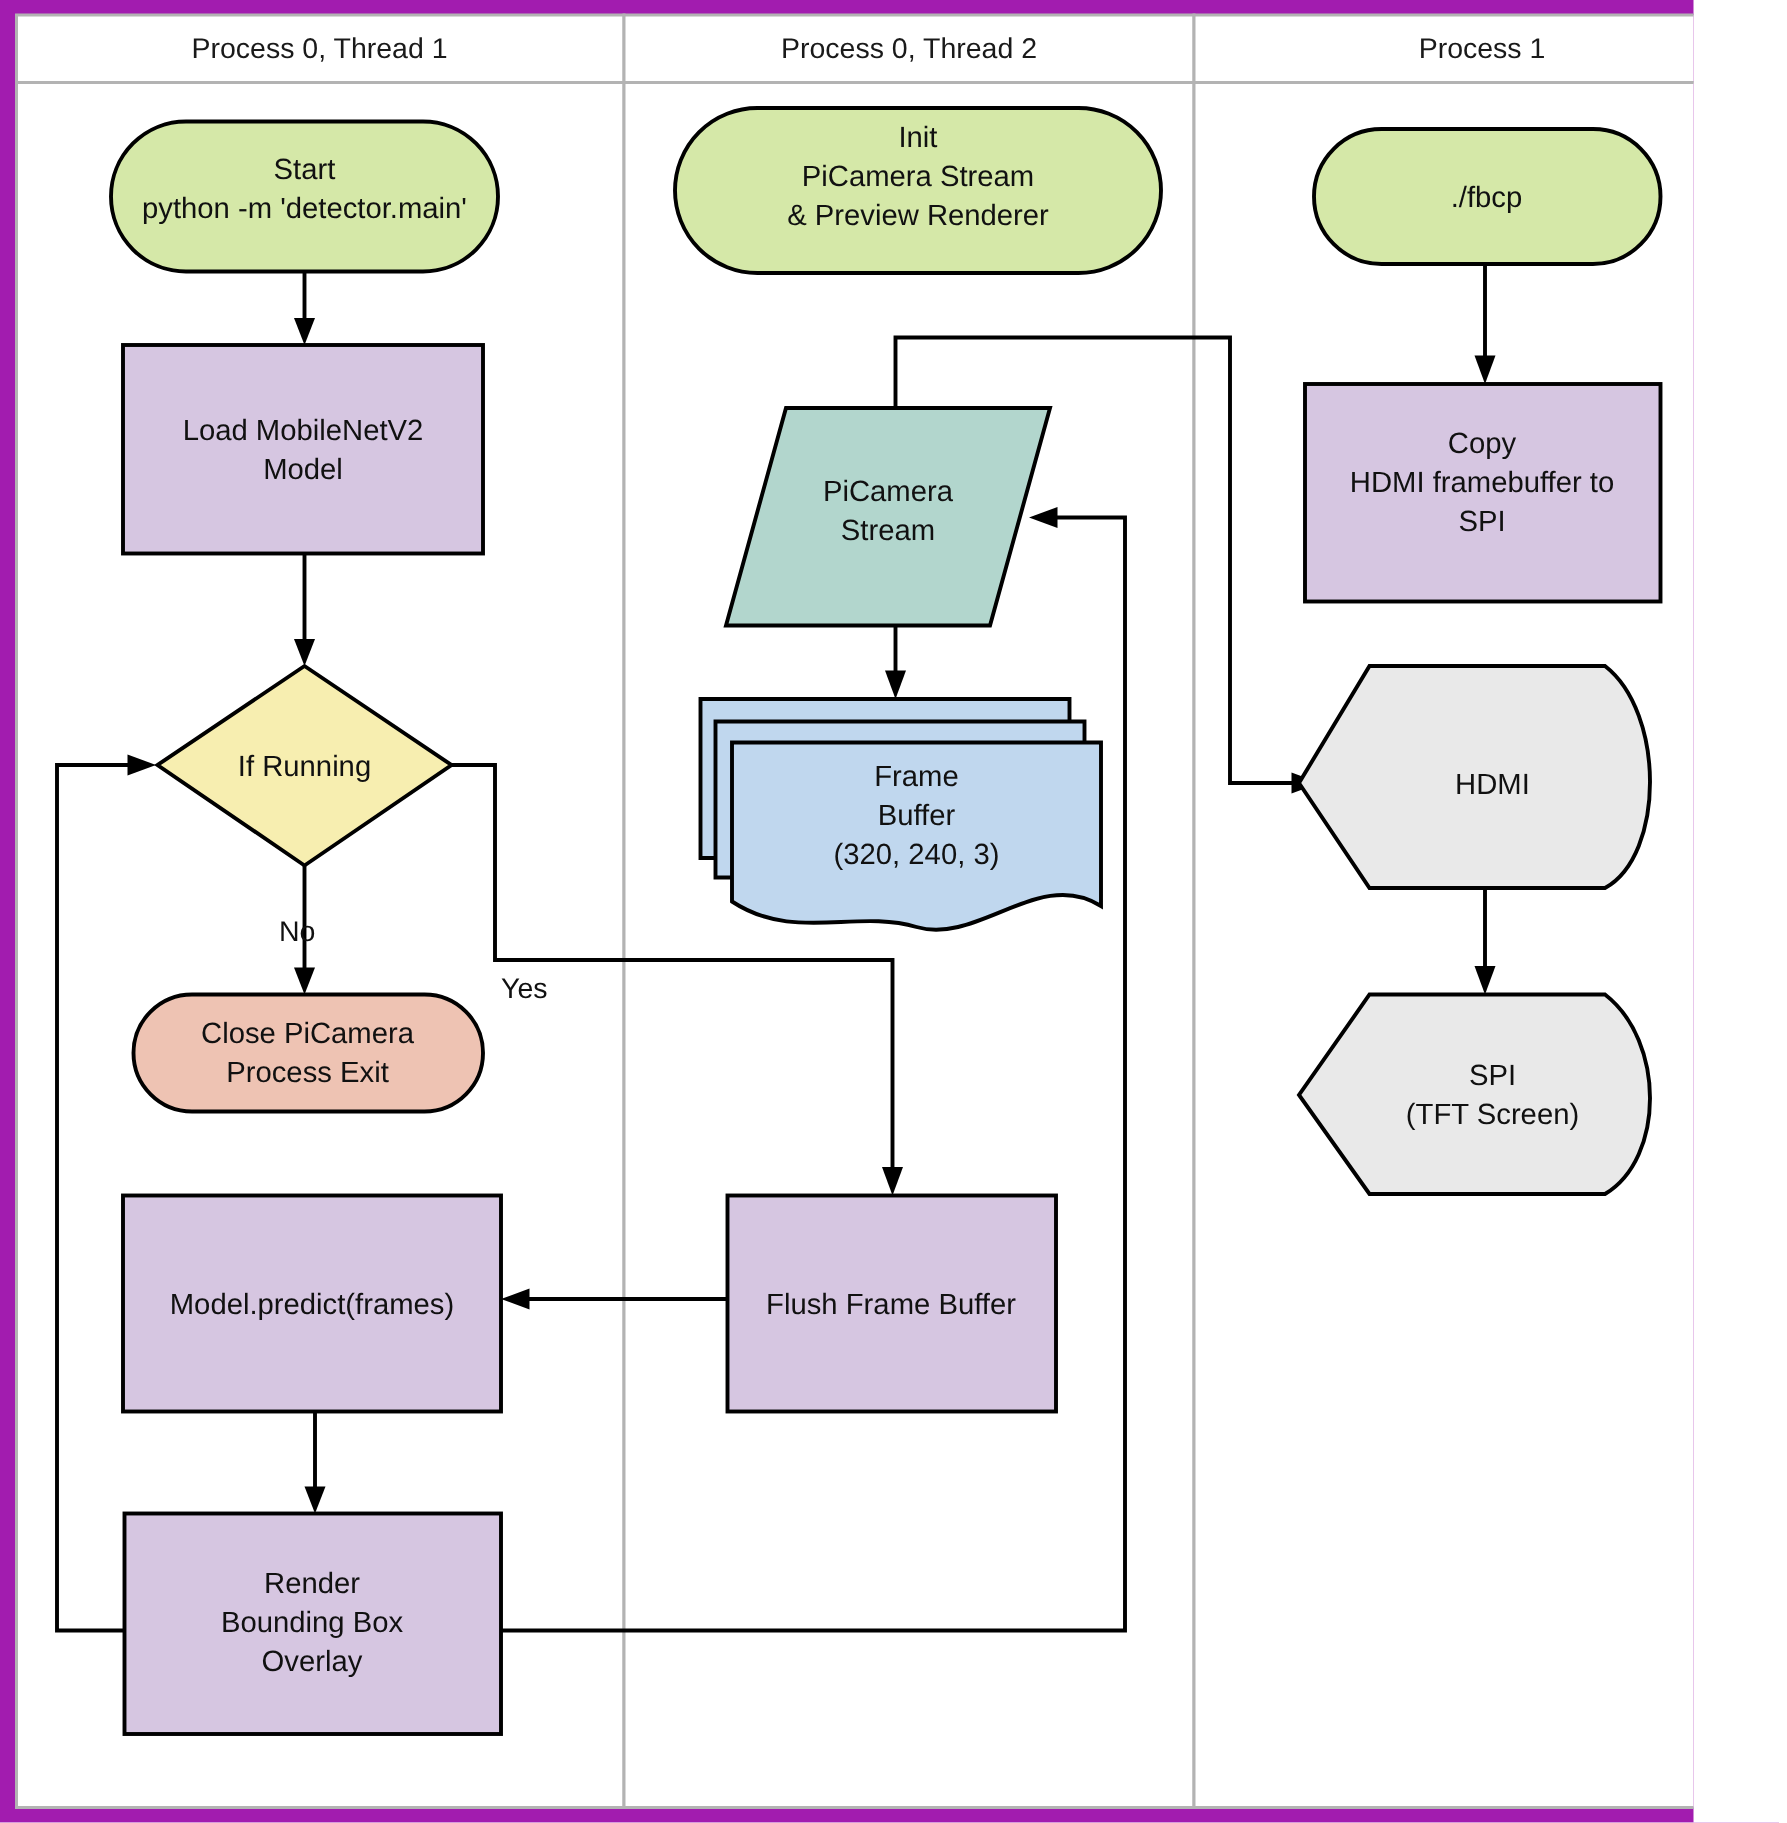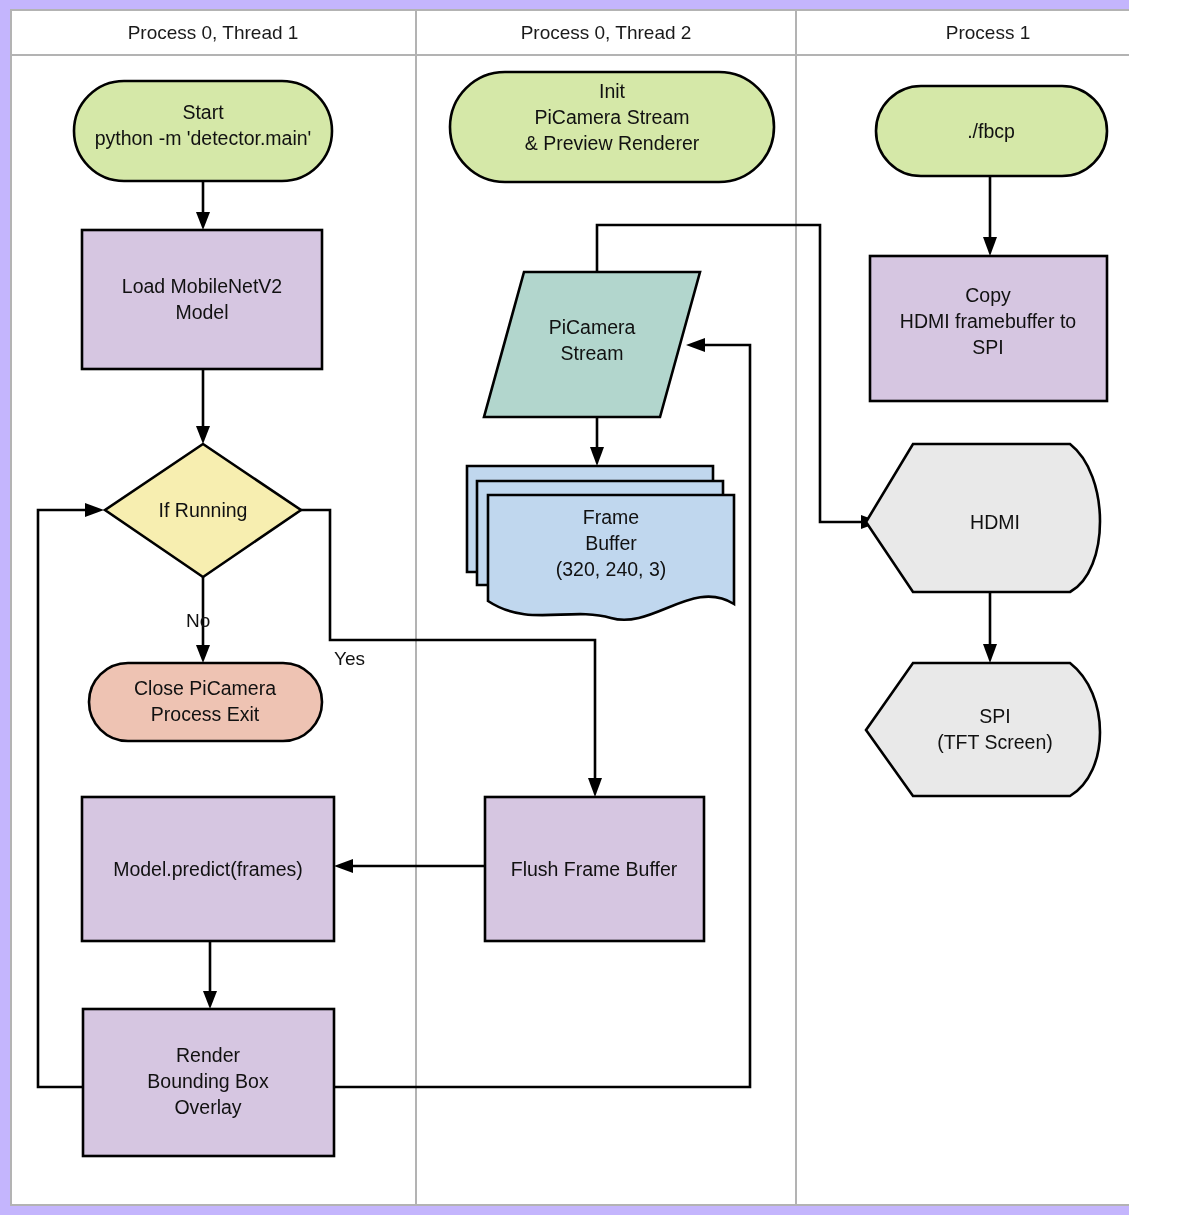--- a/index.html
+++ b/index.html
@@ -10,21 +10,21 @@
   body {
     width: 1191px;
     height: 1215px;
     font-family: "Liberation Sans", sans-serif;
   }
   #canvas {
     position: relative;
     width: 1129px;
     height: 1215px;
     overflow: hidden;
-    background: #c4b5fd;
+    background: #a21caf;
   }
   svg#diagram {
     position: absolute;
     left: 0;
     top: 0;
     width: 1191px;
     height: 1215px;
   }
   .lane-box {
     fill: #ffffff;

